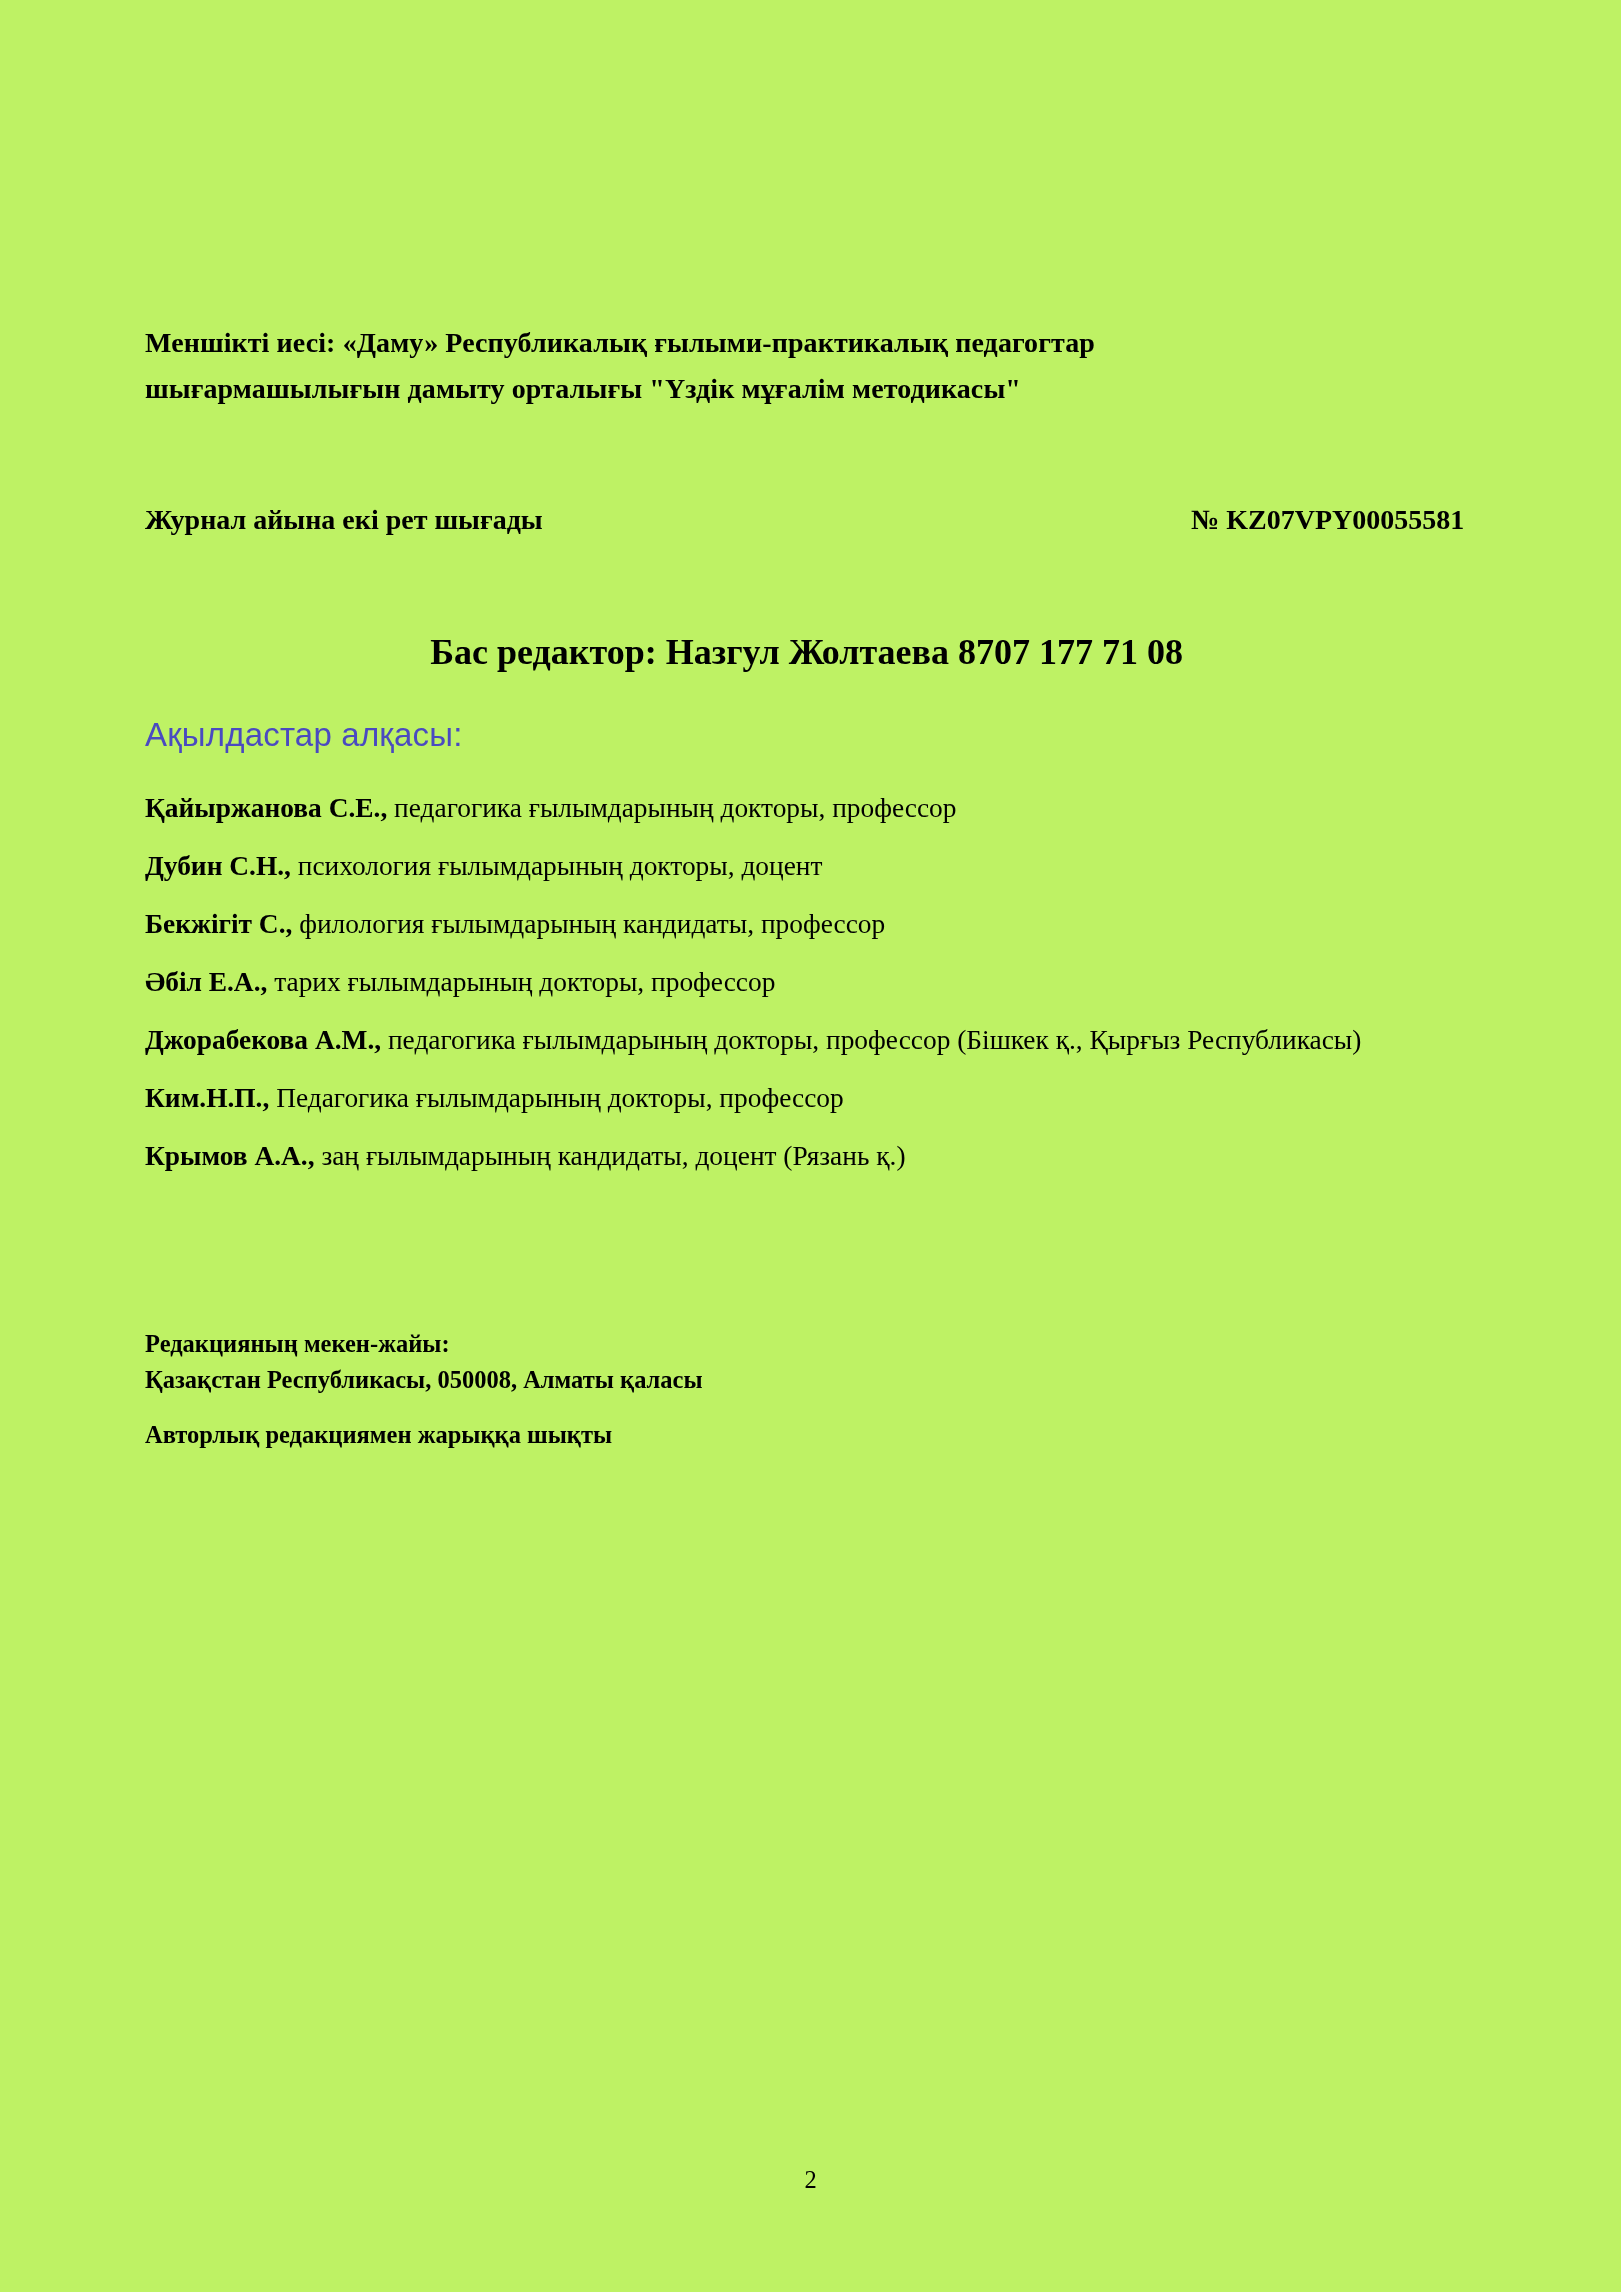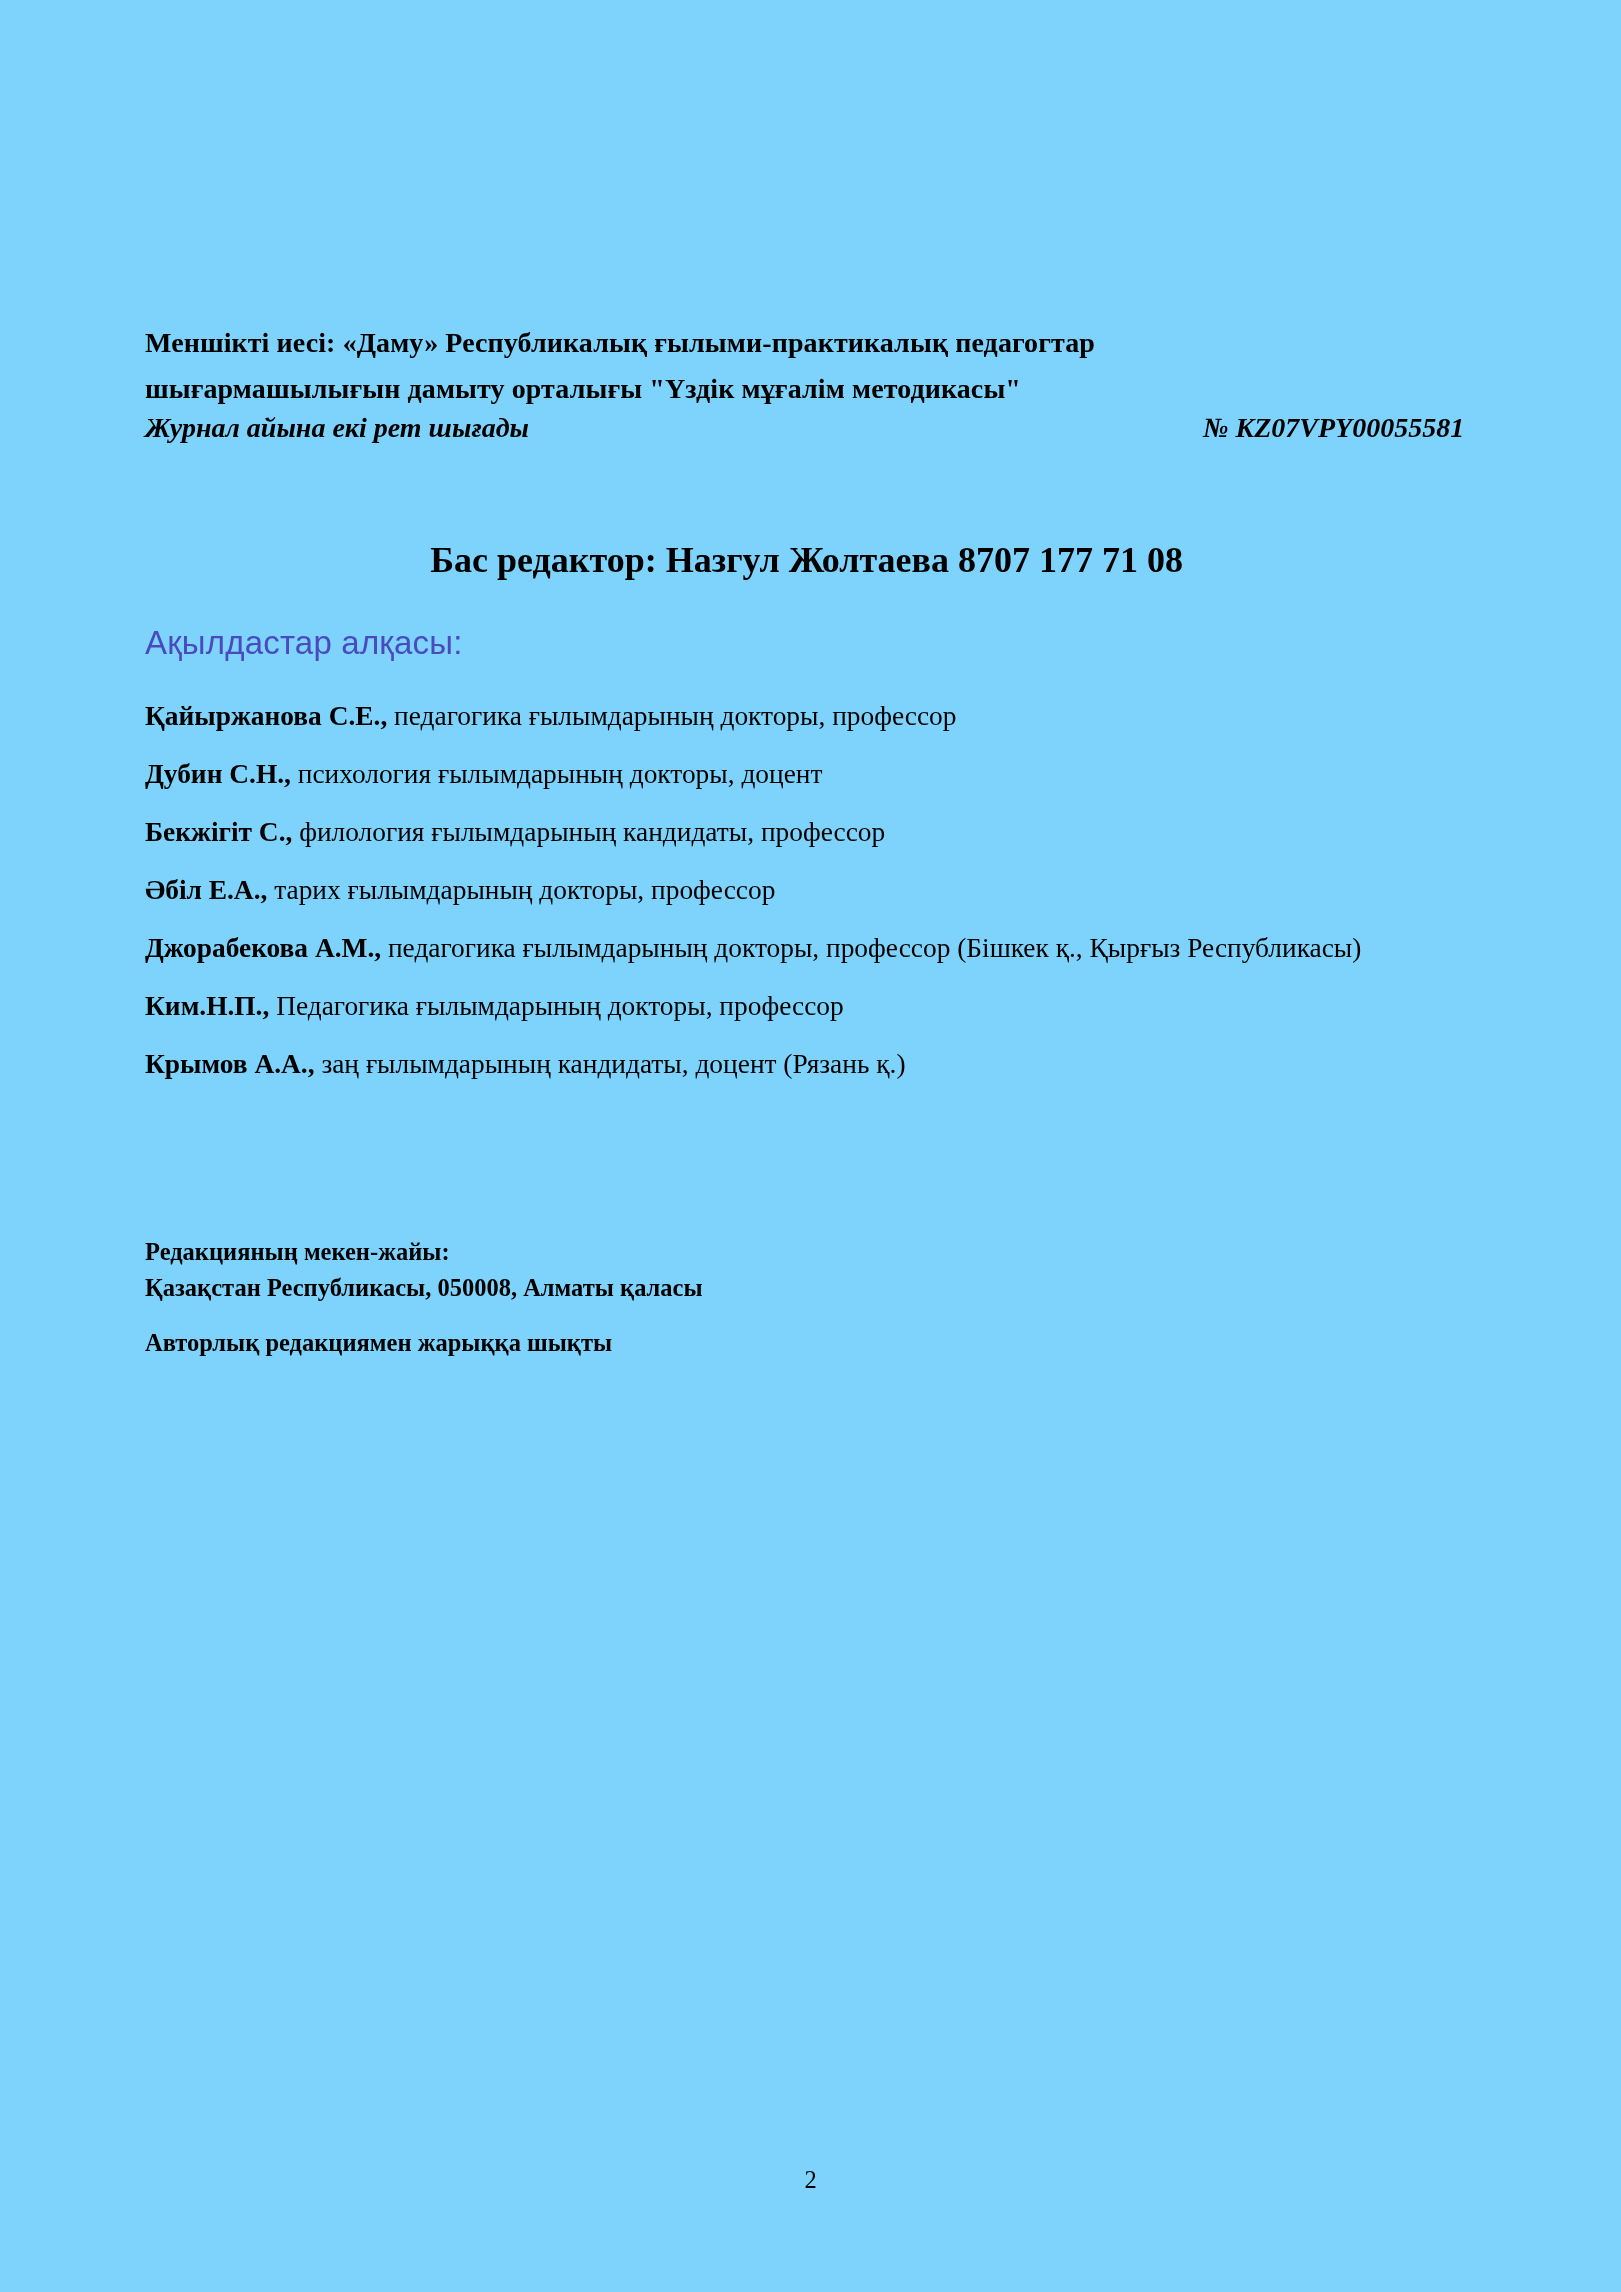--- a/index.html
+++ b/index.html
@@ -9,47 +9,47 @@
   }
   body {
     font-family: "Liberation Serif", "DejaVu Serif", serif;
     color: #000000;
   }
   .page {
     position: relative;
     width: 1621px;
     height: 2293px;
     margin: 0 auto;
-    background: #7dd3fc;
+    background: #bef264;
     box-sizing: border-box;
     padding: 0;
     overflow: hidden;
   }
   .content {
     position: absolute;
     left: 145px;
     top: 0;
     width: 1331px;
   }
 
   .owner-block {
     margin-top: 320px;
     font-weight: bold;
     font-size: 28px;
     line-height: 1.65;
     letter-spacing: 0.1px;
   }
 
   .freq-row {
+    margin-top: 92px;
     display: flex;
     justify-content: space-between;
     align-items: baseline;
     font-weight: bold;
     font-size: 28px;
-    font-style: italic;
   }
   .freq-row .issn {
     margin-right: 11.8px;
   }
 
   .chief-editor {
     margin-top: 95px;
     text-align: center;
     font-weight: bold;
     font-size: 36px;

